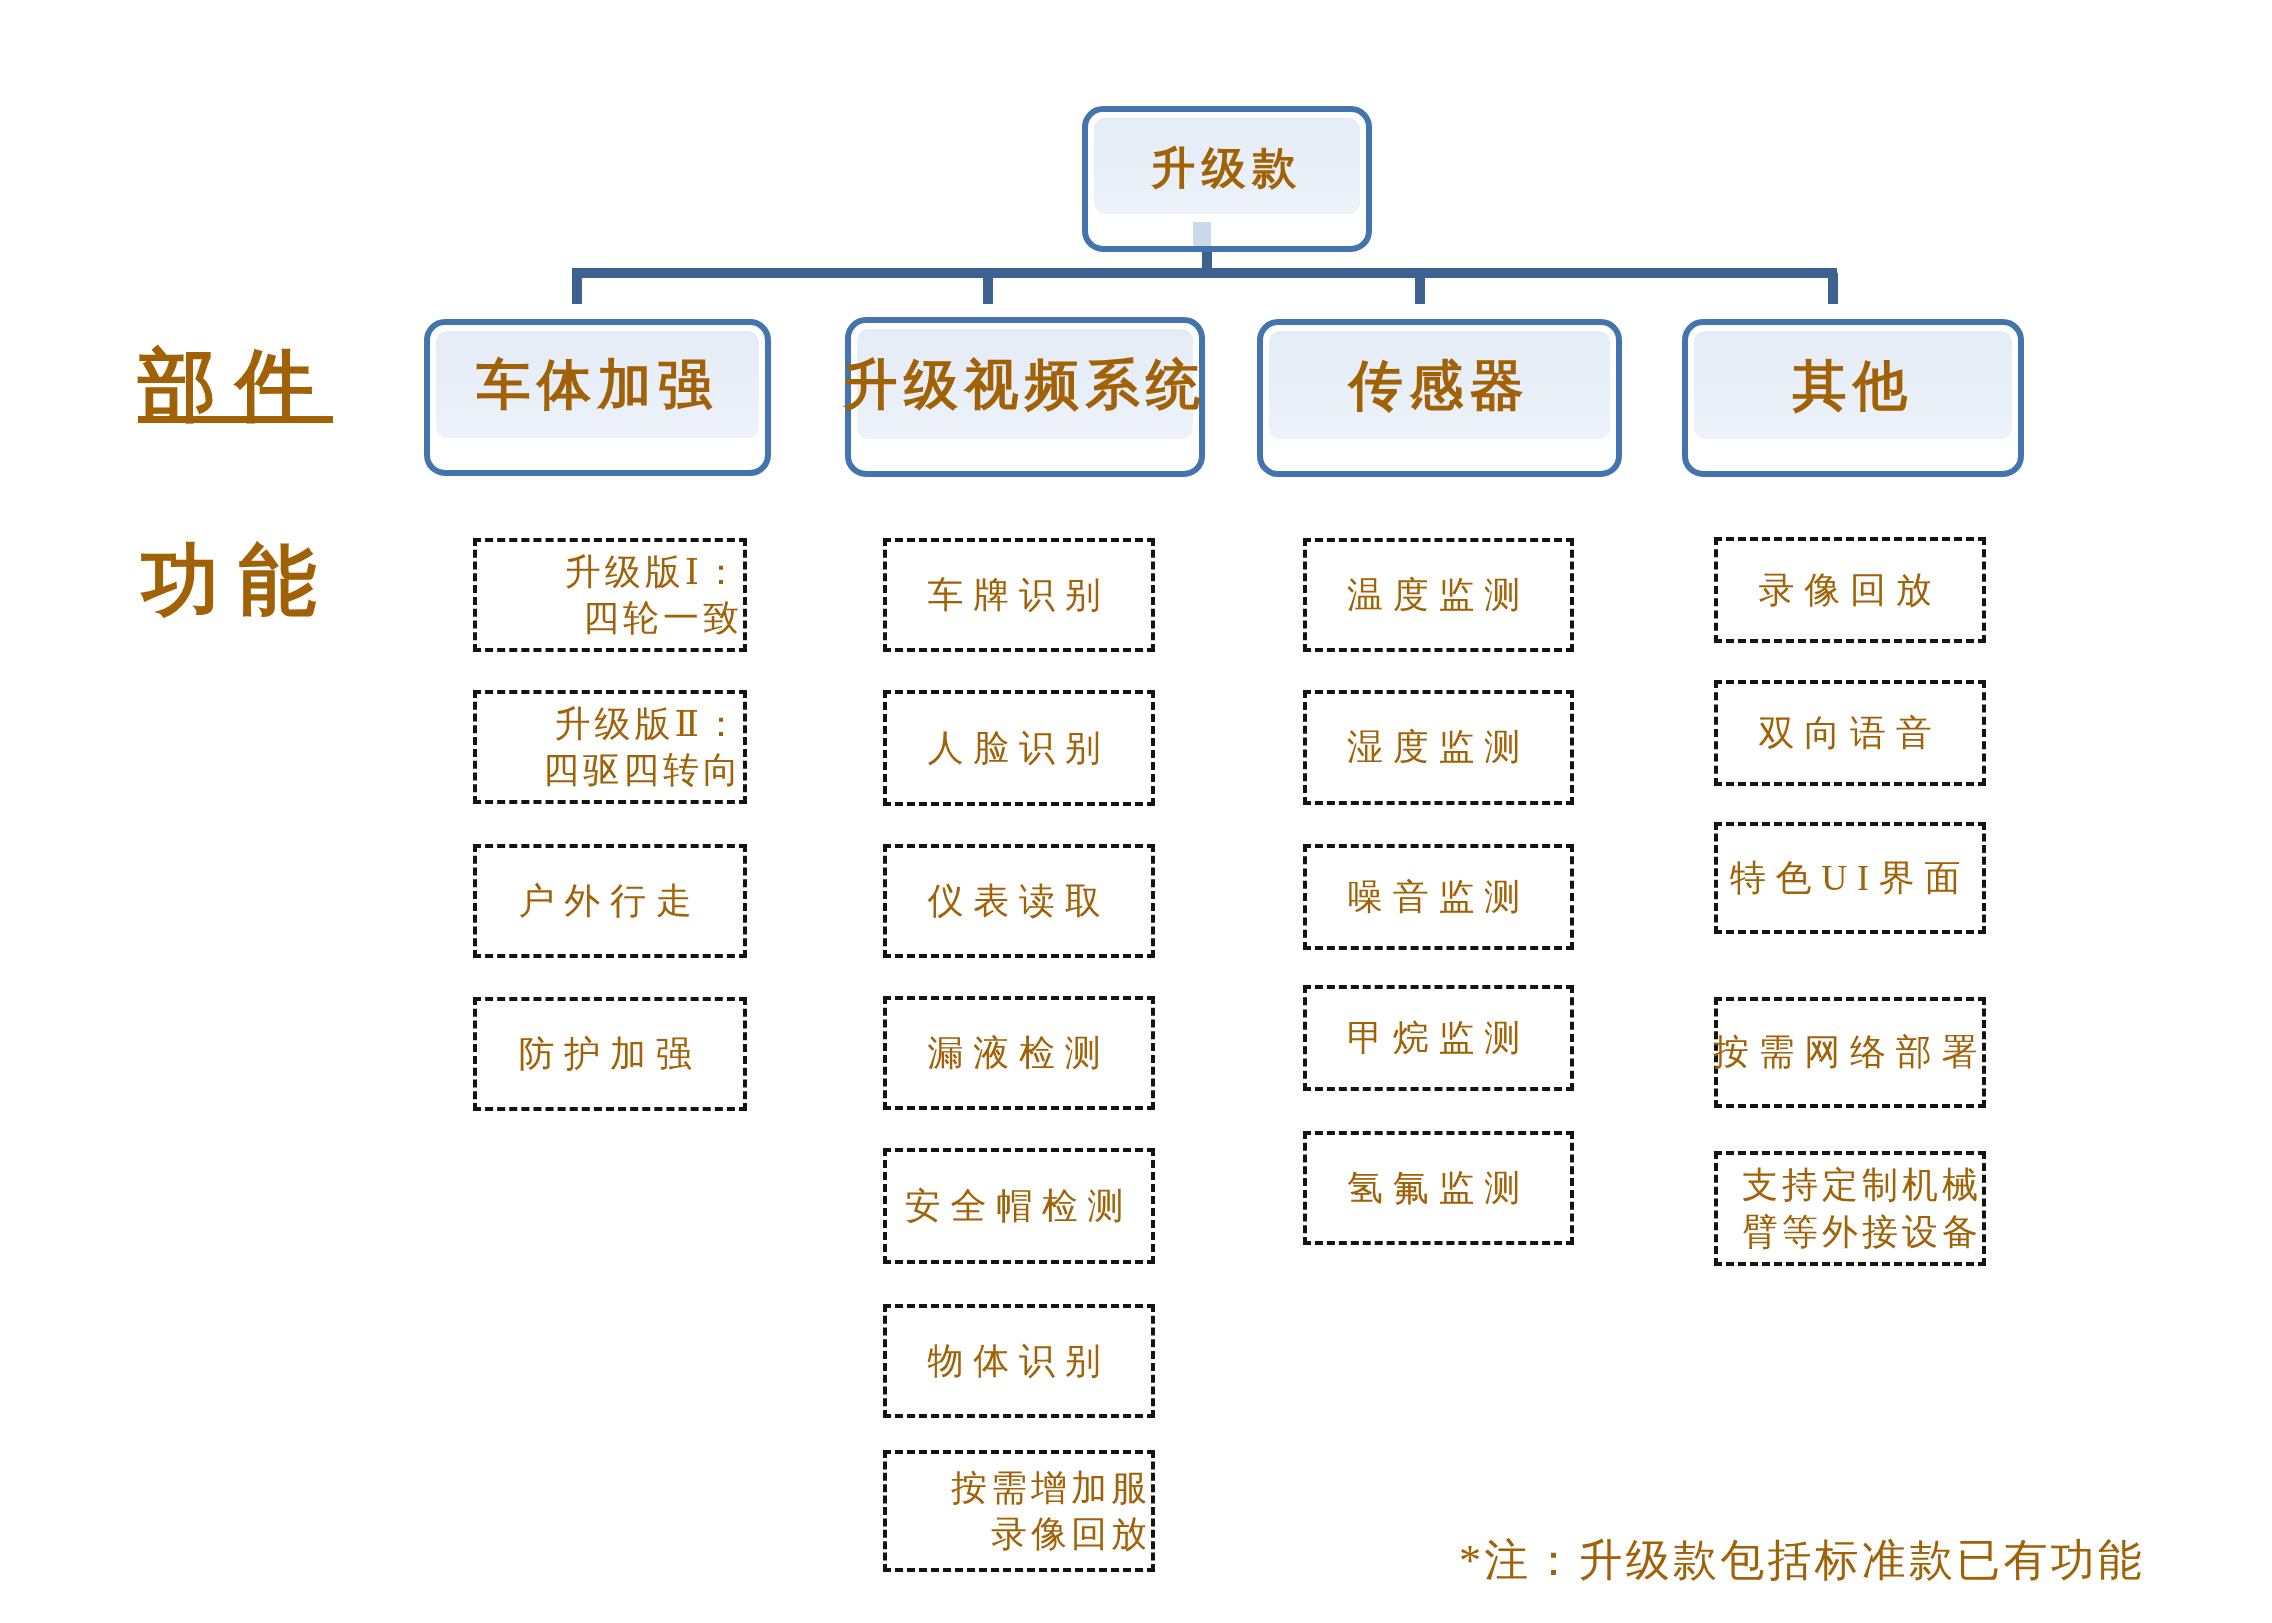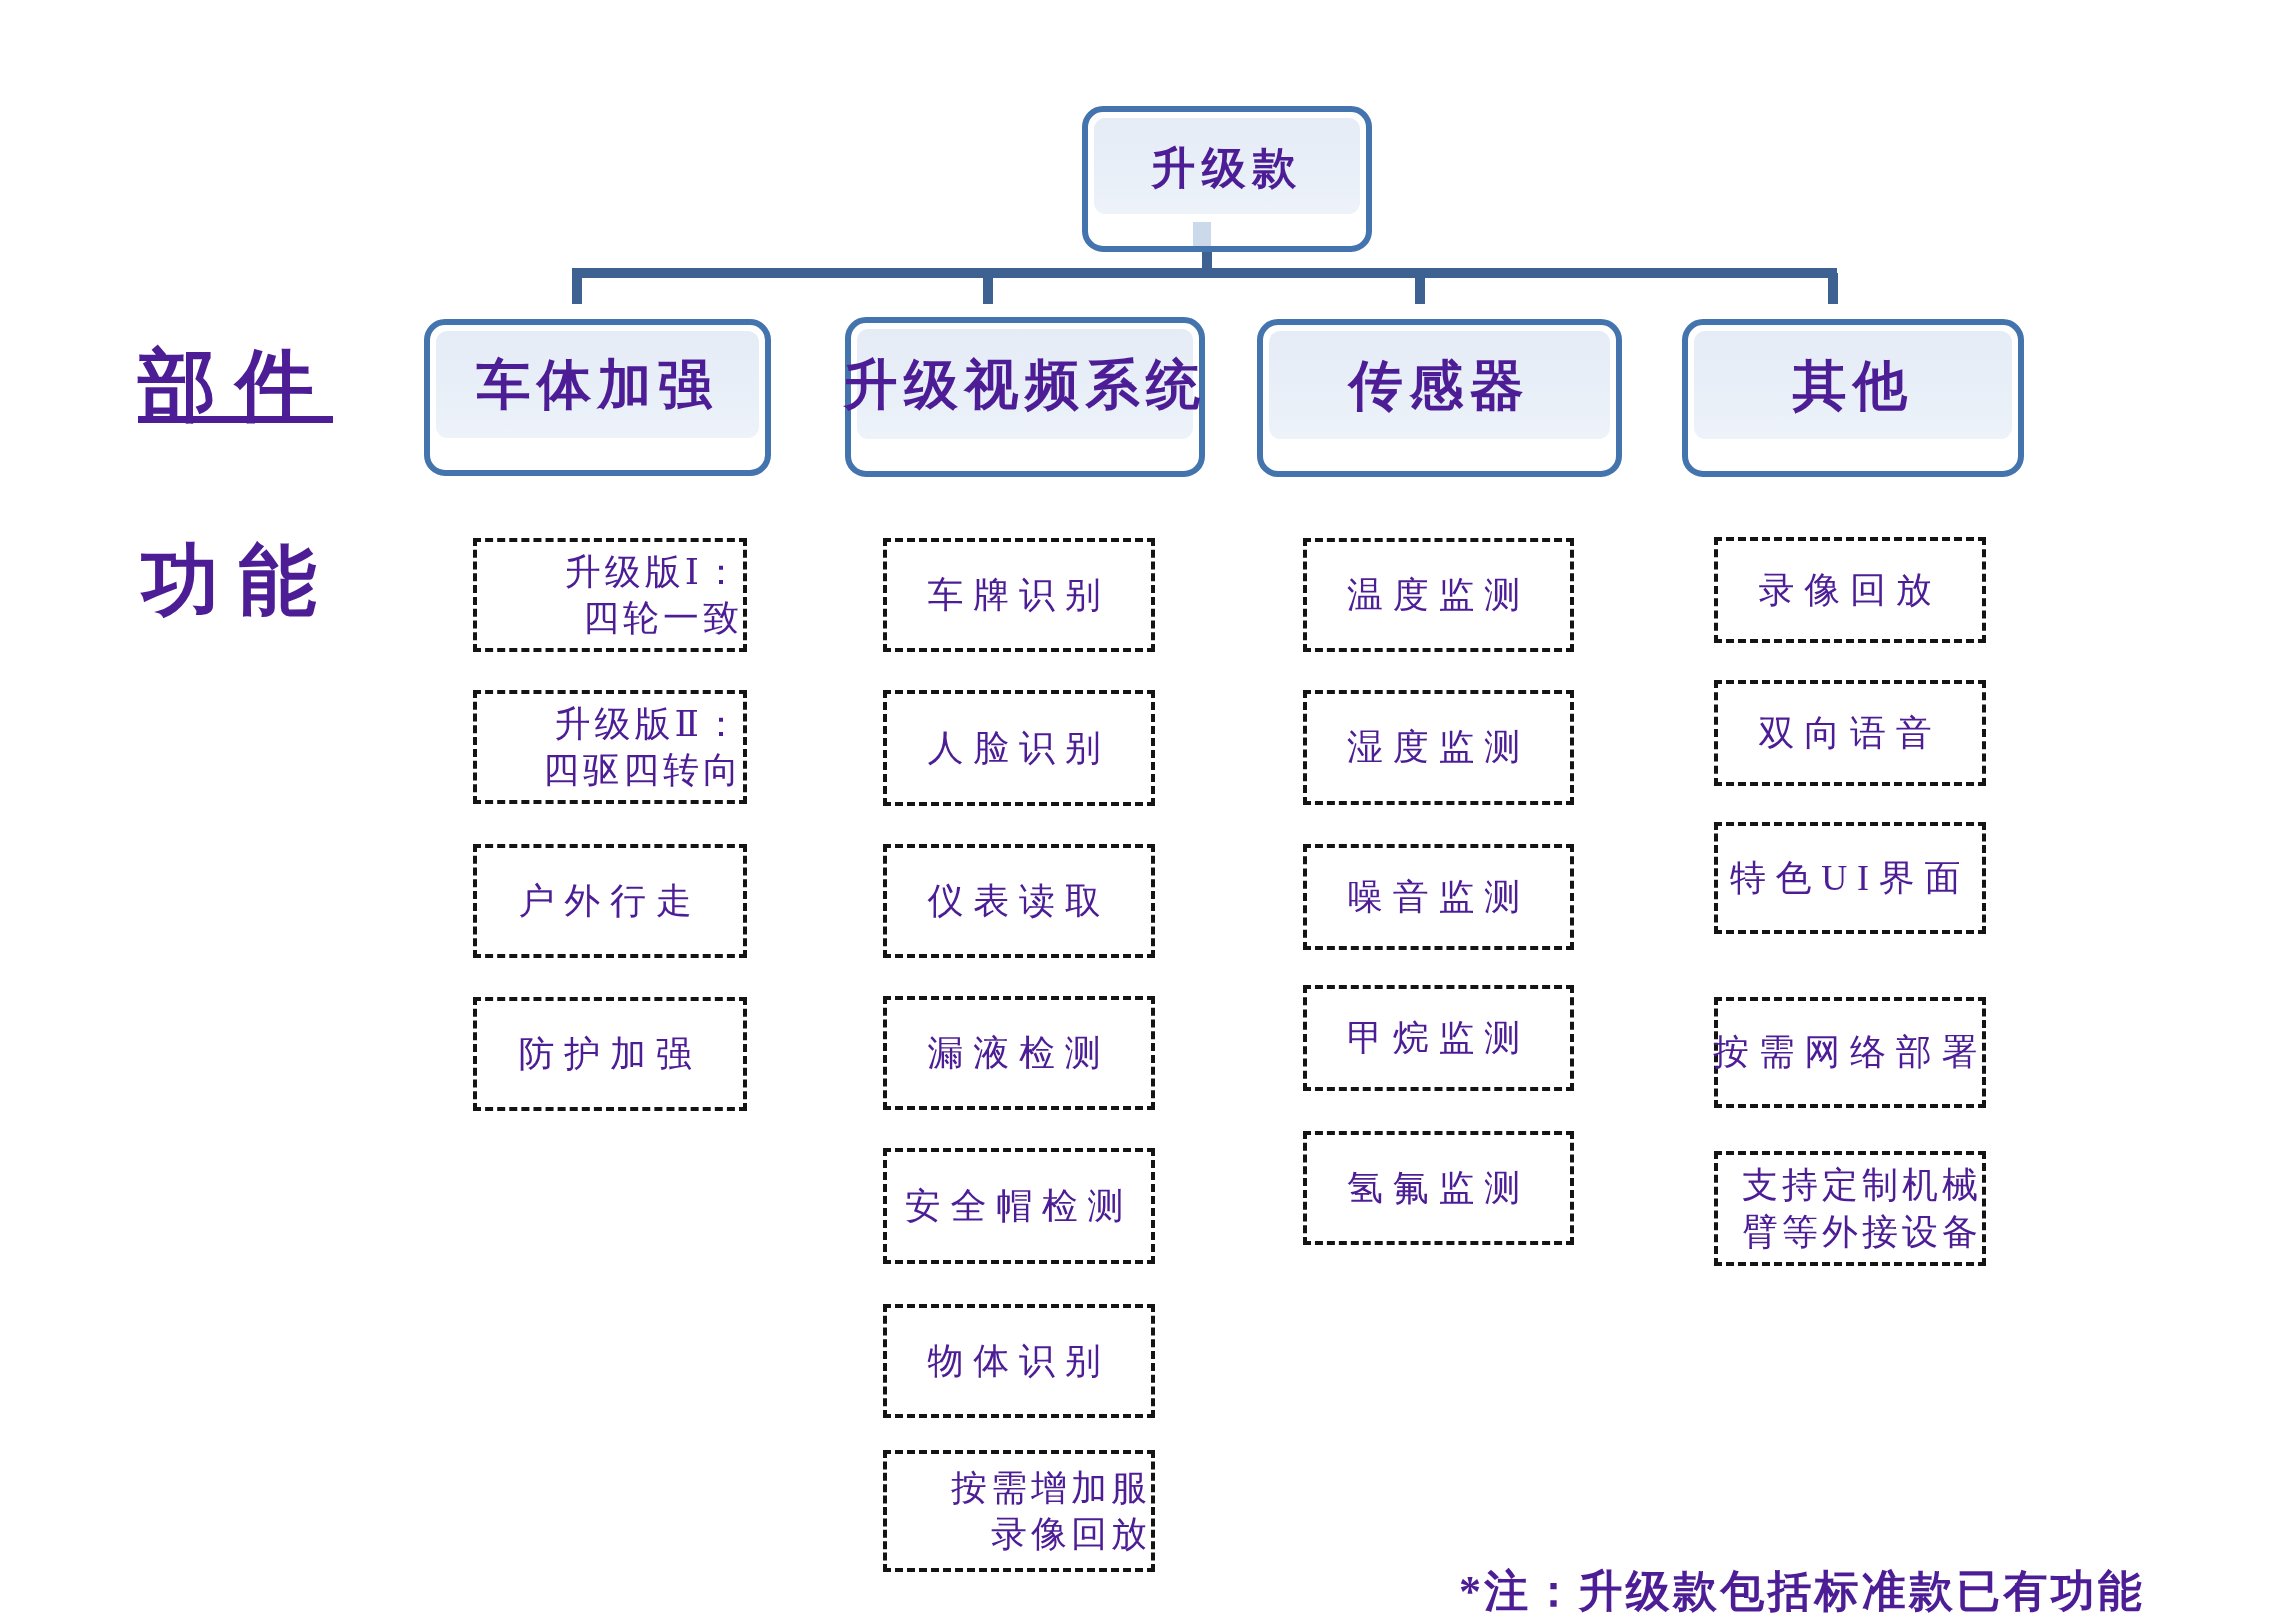--- a/index.html
+++ b/index.html
@@ -1,17 +1,17 @@
 <!DOCTYPE html>
 <html style="font-size:13px"><head>
 <meta charset="utf-8">
 <style>
   html,body{margin:0;padding:0;background:#ffffff;}
   #canvas{position:relative;width:2273px;height:1623px;background:#ffffff;overflow:hidden;
-          font-family:"Liberation Serif","DejaVu Serif",serif;color:#4c1d95;}
+          font-family:"Liberation Serif","DejaVu Serif",serif;color:#a16207;}
 
   
   .conn{position:absolute;background:#3d6191;}
   .notch{position:absolute;background:#ccd9eb;}
 
   
   .hbox{position:absolute;border:6.5px solid #4374ad;border-radius:21px;background:#ffffff;
         box-sizing:border-box;display:flex;align-items:center;justify-content:center;}
   .hbox::before{content:"";position:absolute;left:-26px;top:-29px;
         width:calc(100% - 14.6px);height:calc(100% - 13px);
@@ -68,22 +68,22 @@
   #col3 .fbox:nth-child(5){top:1131px;height:114px;}
 
   #col4 .fbox:nth-child(1){top:537px;height:106px;}
   #col4 .fbox:nth-child(2){top:680px;height:106px;}
   #col4 .fbox:nth-child(3){top:822px;height:112px;}
   #col4 .fbox:nth-child(4){top:997px;height:111px;}
   #col4 .fbox:nth-child(5){top:1151px;height:115px;}
   #col4 .fbox.left{padding-left:9.7px;}
 
   
-  #note{position:absolute;left:1459px;top:1531px;font-weight:bold;font-size:44px;
-        letter-spacing:3.2px;white-space:nowrap;margin-top:31px;}
+  #note{position:absolute;left:1459px;top:1531px;font-weight:normal;font-size:44px;
+        letter-spacing:3.2px;white-space:nowrap;}
 </style>
 </head>
 <body>
 
 <div id="canvas">
 
   <div class="conn" style="left:1202px;top:247px;width:9.7px;height:31px;"></div>
   <div class="conn" style="left:572px;top:268px;width:1265px;height:9.7px;"></div>
   <div class="conn" style="left:572px;top:273px;width:9.7px;height:31px;"></div>
   <div class="conn" style="left:983px;top:273px;width:9.7px;height:31px;"></div>

